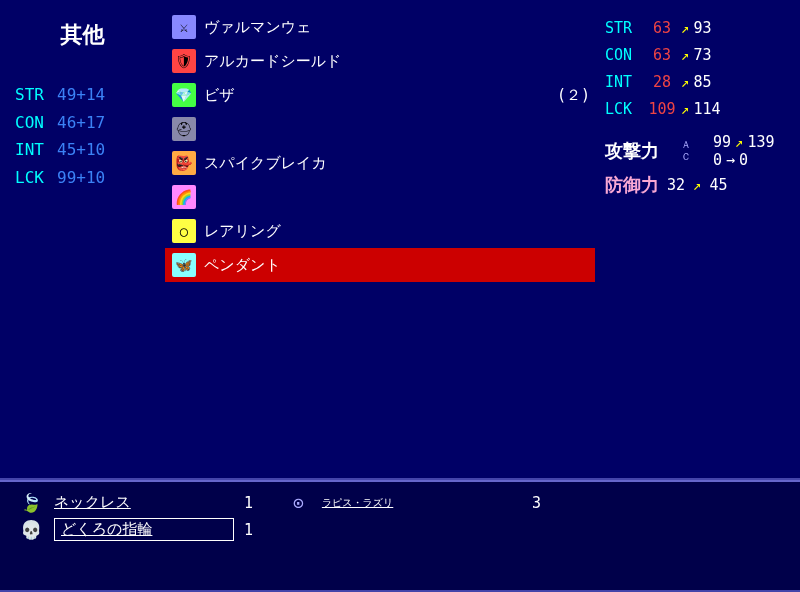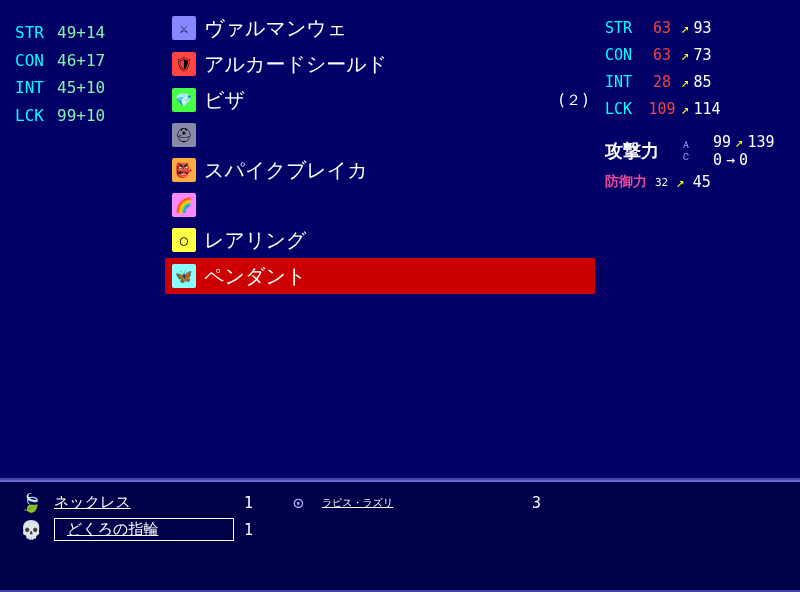--- a/index.html
+++ b/index.html
@@ -45,21 +45,21 @@
       font-size: 16px;
       line-height: 1.6;
     }
 
     .stat-name {
       color: #00ffff;
       width: 38px;
     }
 
     .stat-value {
-      color: #86efac;
+      color: #3b82f6;
     }
 
     
     .center-panel {
       flex: 1;
       padding: 10px 5px;
       position: relative;
     }
 
     .equipment-item {
@@ -82,21 +82,21 @@
       display: flex;
       align-items: center;
       justify-content: center;
       font-size: 18px;
       flex-shrink: 0;
     }
 
     .item-name {
       flex: 1;
       color: #ffffff;
-      font-size: 20px;
+      font-size: 15px;
     }
 
     .item-count {
       color: #ffffff;
       font-size: 15px;
       margin-left: 10px;
     }
 
     
     .right-panel {
@@ -170,22 +170,22 @@
     }
 
     .def-section {
       margin-top: 4px;
       display: flex;
       align-items: center;
       gap: 8px;
     }
 
     .def-label {
-      color: #ec4899;
-      font-size: 14px;
+      color: #f9a8d4;
+      font-size: 18px;
       font-weight: bold;
     }
 
     
     .inventory-area {
       width: 800px;
       height: 112px;
       background: #00004a;
       border-top: 2px solid #6666cc;
       border-bottom: 2px solid #4444aa;
@@ -221,20 +221,21 @@
     .straight-arrow {
       color: #ffffff;
     }
   </style>
 </head>
 <body>
 
 <div class="main-area">
 
   <div class="left-panel">
+    <div class="category-label">其他</div>
     <div class="stat-row">
       <span class="stat-name">STR</span>
       <span class="stat-value">
         <span>49</span><span>+14</span>
       </span>
     </div>
     <div class="stat-row">
       <span class="stat-name">CON</span>
       <span class="stat-value">
         <span>46</span><span>+17</span>
@@ -370,35 +371,35 @@
         <div class="attack-val-row">
           <span>0</span>
           <span class="straight-arrow">→</span>
           <span>0</span>
         </div>
       </div>
     </div>
 
     <div class="def-section">
       <span class="def-label">防御力</span>
-      <span style="color:#ffffff;font-size:11px;">32</span>
+      <span style="color:#ffffff;font-size:15px;">32</span>
       <span class="arrow-up">↗</span>
       <span style="color:#ffffff;font-size:15px;">45</span>
     </div>
   </div>
 </div>
 
 <div class="inventory-area">
 
 <div class="inventory-row">
   <span style="color:#88ff88;font-size:18px;width:24px">🍃</span>
   <span class="inv-name" style="color:#ffffff;font-size:15px;min-width:180px">ネックレス</span>
   <span class="inv-count">1</span>
   <span style="margin-left:30px;color:#aaaaff;font-size:18px">⊙</span>
   <span class="inv-name" style="color:#ffffff;font-size:10px;margin-left:8px">ラピス・ラズリ</span>
   <span class="inv-count">3</span>
 </div>
     <div class="inventory-row">
   <span style="color:#88ff88;font-size:18px;width:24px">💀</span>
-  <span class="inv-name selected" style="color:#ffffff;font-size:15px;min-width:180px;border:1px solid #ffffff;padding:1px 12px;">どくろの指輪</span>
+  <span class="inv-name selected" style="color:#ffffff;font-size:15px;min-width:180px;border:1px solid #ffffff;padding:1px 6px;">どくろの指輪</span>
   <span class="inv-count">1</span>
 </div>
   </div>
 
 </body></html>

